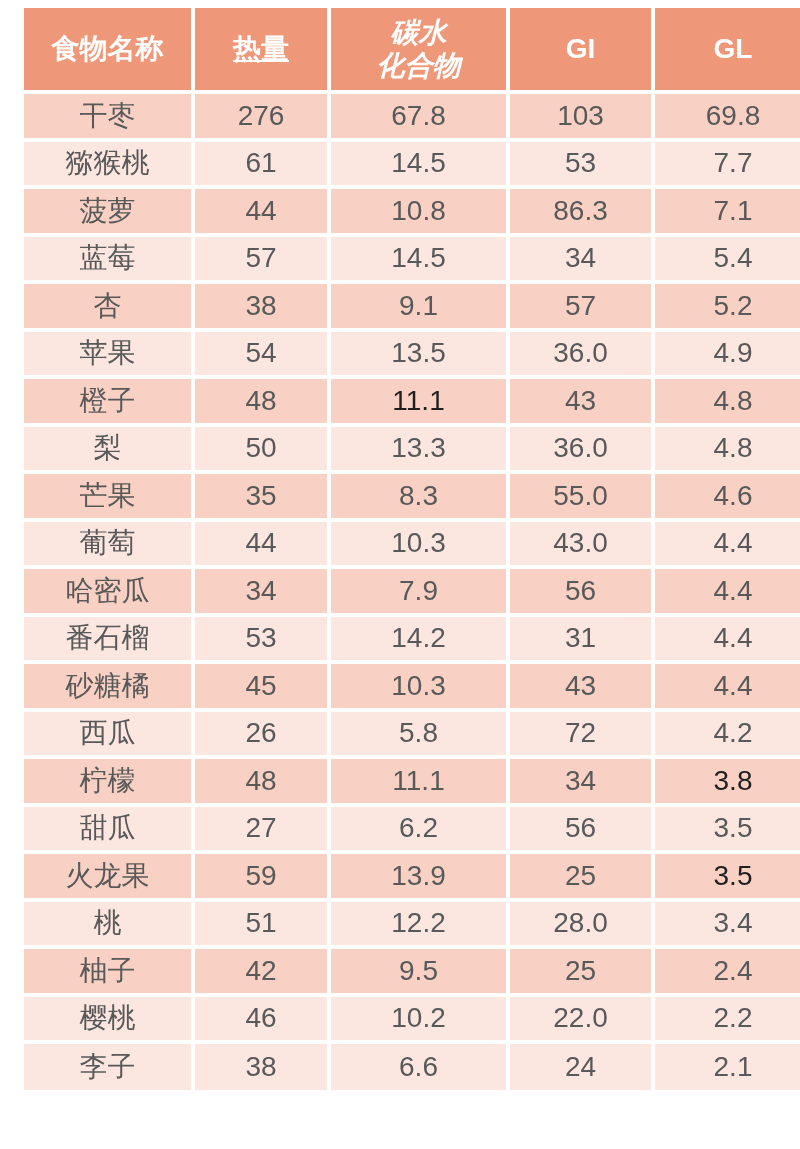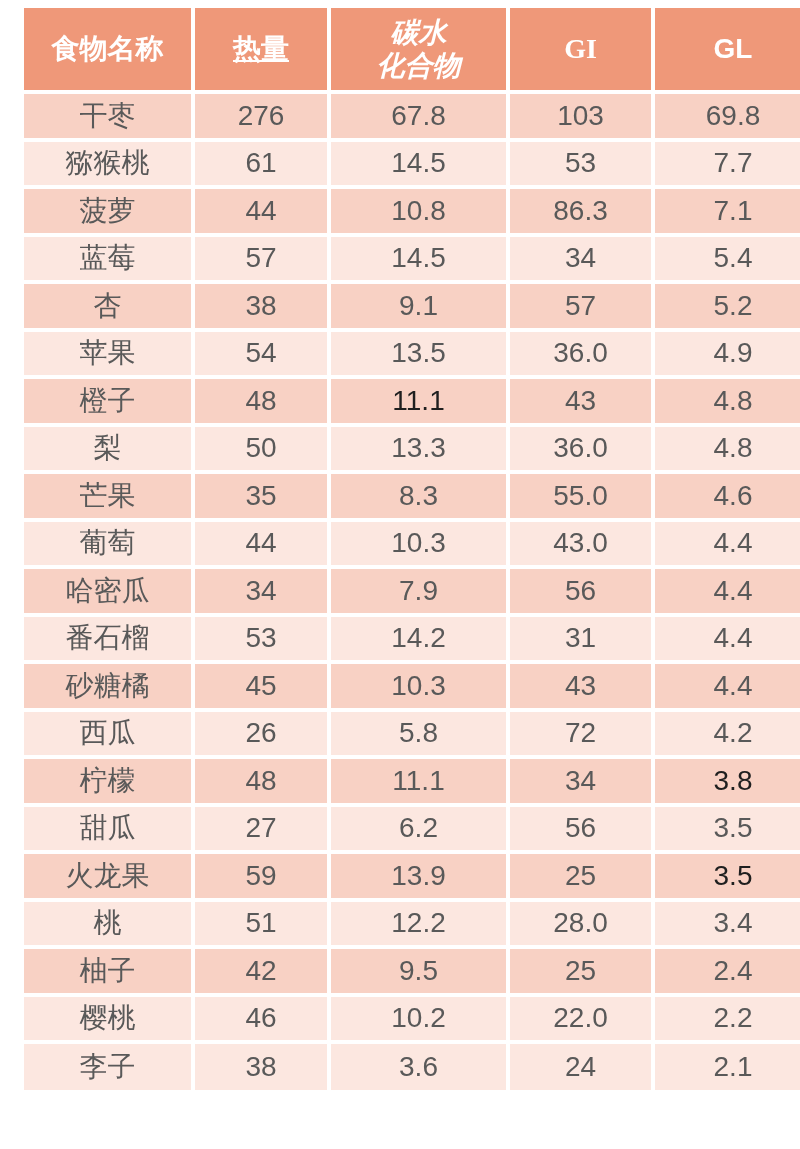--- a/index.html
+++ b/index.html
@@ -46,21 +46,21 @@
   tbody tr.odd td{background:var(--row-odd);}
   td.em{color:var(--em-text);}
   
   thead th{border-top:none;}
   th:first-child,td:first-child{border-left:none;}
   th:last-child,td:last-child{border-right:none;margin-top:22px;}
   tbody tr:last-child td{border-bottom:none;}
   .col-name{width:169px;}
   .col-calories{width:136px;text-decoration:underline;}
   .col-carbs{width:179px;font-style:italic;}
-  .col-gi{width:145px;font-family:Liberation Serif, serif;}
+  .col-gi{width:145px;}
   .col-gl{width:158px;}
 </style>
 </head>
 <body>
 
 <div class="page">
   <table class="nutrition">
     <thead>
       <tr id="head-row">
           <th class="col-name">食物名称</th>
@@ -208,19 +208,19 @@
         <tr class="even">
           <td>樱桃</td>
           <td>46</td>
           <td>10.2</td>
           <td>22.0</td>
           <td>2.2</td>
         </tr>
         <tr class="even">
           <td>李子</td>
           <td>38</td>
-          <td>3.6</td>
+          <td>6.6</td>
           <td>24</td>
           <td>2.1</td>
         </tr>
       </tbody>
   </table>
 </div>
 
 </body></html>

